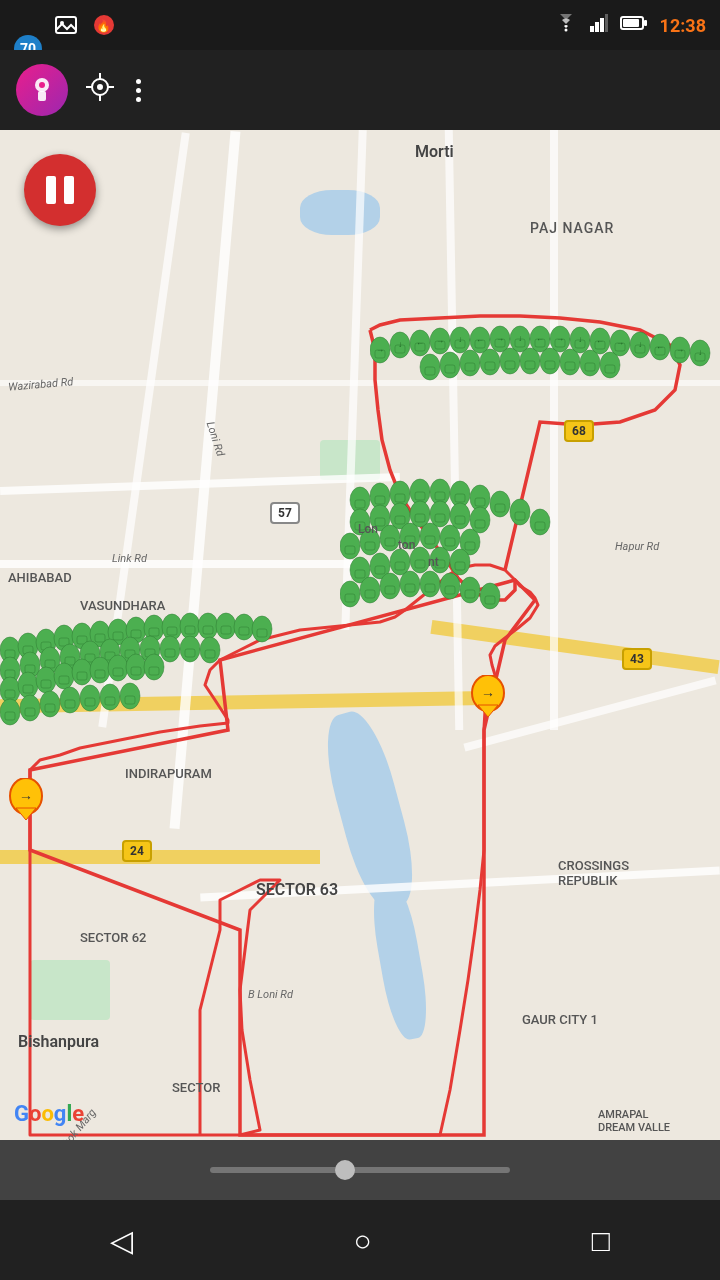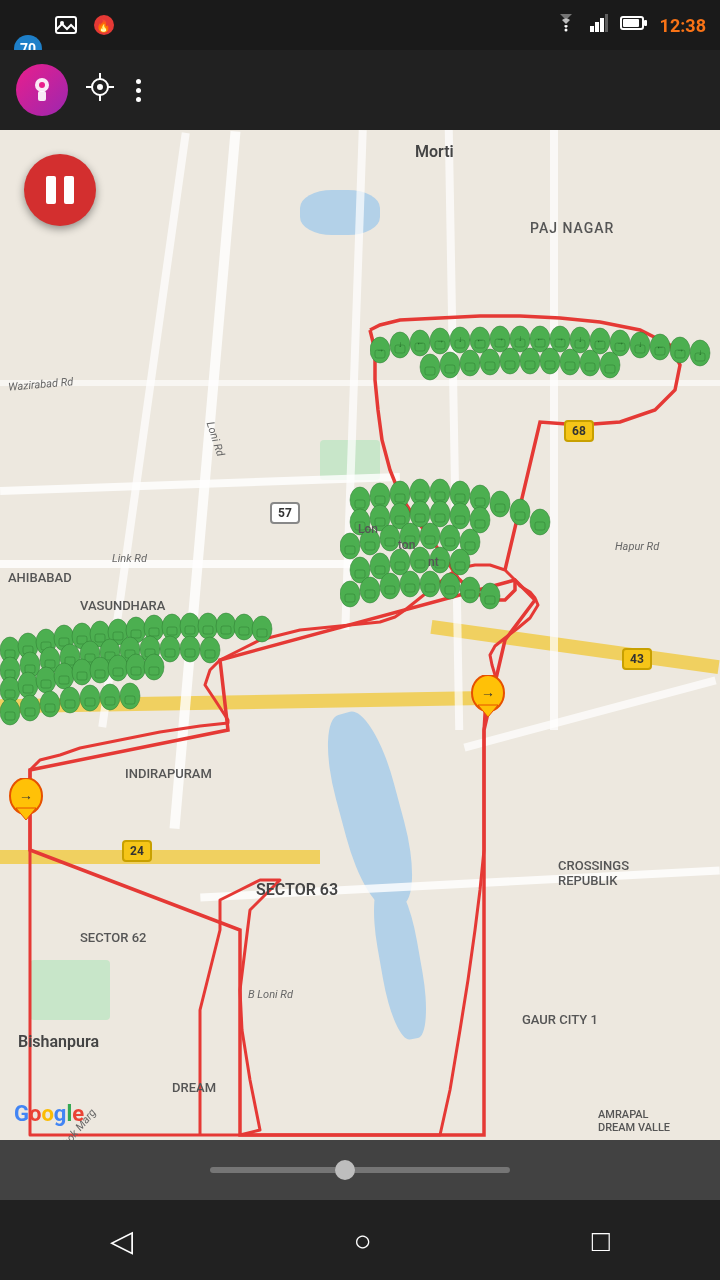--- a/index.html
+++ b/index.html
@@ -707,21 +707,21 @@
   <span class="road-label" style="left:112px;top:422px;">Link Rd</span>
   <span class="map-label" style="left:8px;top:440px;">AHIBABAD</span>
   <span class="map-label" style="left:80px;top:468px;">VASUNDHARA</span>
   <span class="road-label" style="left:615px;top:410px;">Hapur Rd</span>
   <span class="map-label" style="left:125px;top:636px;">INDIRAPURAM</span>
   <span class="map-label map-label-large" style="left:256px;top:750px;">SECTOR 63</span>
   <span class="map-label" style="left:80px;top:800px;">SECTOR 62</span>
   <span class="road-label" style="left:248px;top:858px;">B Loni Rd</span>
   <span class="map-label" style="left:558px;top:728px;">CROSSINGS<br>REPUBLIK</span>
   <span class="map-label map-label-large" style="left:18px;top:902px;">Bishanpura</span>
-  <span class="map-label" style="left:172px;top:950px;">DREAM</span>
+  <span class="map-label" style="left:172px;top:950px;">SECTOR</span>
   <span class="map-label" style="left:522px;top:882px;">GAUR CITY 1</span>
   <span class="map-label" style="left:598px;top:978px;font-size:11px;">AMRAPAL<br>DREAM VALLE</span>
   <span class="road-label" style="left:52px;top:1020px;transform:rotate(-50deg);transform-origin:left top;">Ashok Marg</span>
   <span class="map-label" style="left:358px;top:392px;font-size:12px;">Lon</span>
   <span class="map-label" style="left:398px;top:408px;font-size:12px;text-align:center;">ton</span>
   <span class="map-label" style="left:428px;top:425px;font-size:12px;">nt</span>
 
   <div class="highway-badge" style="left:270px;top:348px;margin-top:24px;">57</div>
   <div class="highway-badge highway-badge-yellow" style="left:564px;top:290px;">68</div>
   <div class="highway-badge highway-badge-yellow" style="left:622px;top:518px;">43</div>

